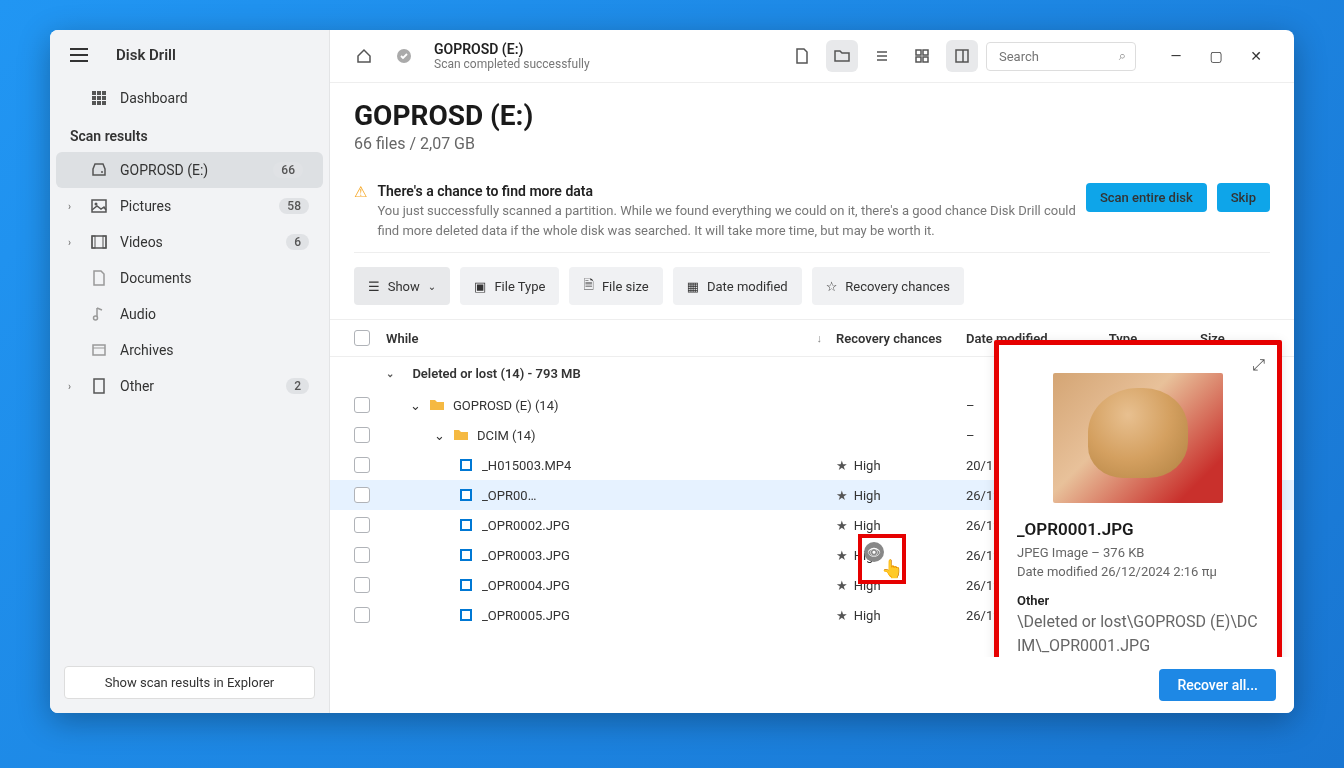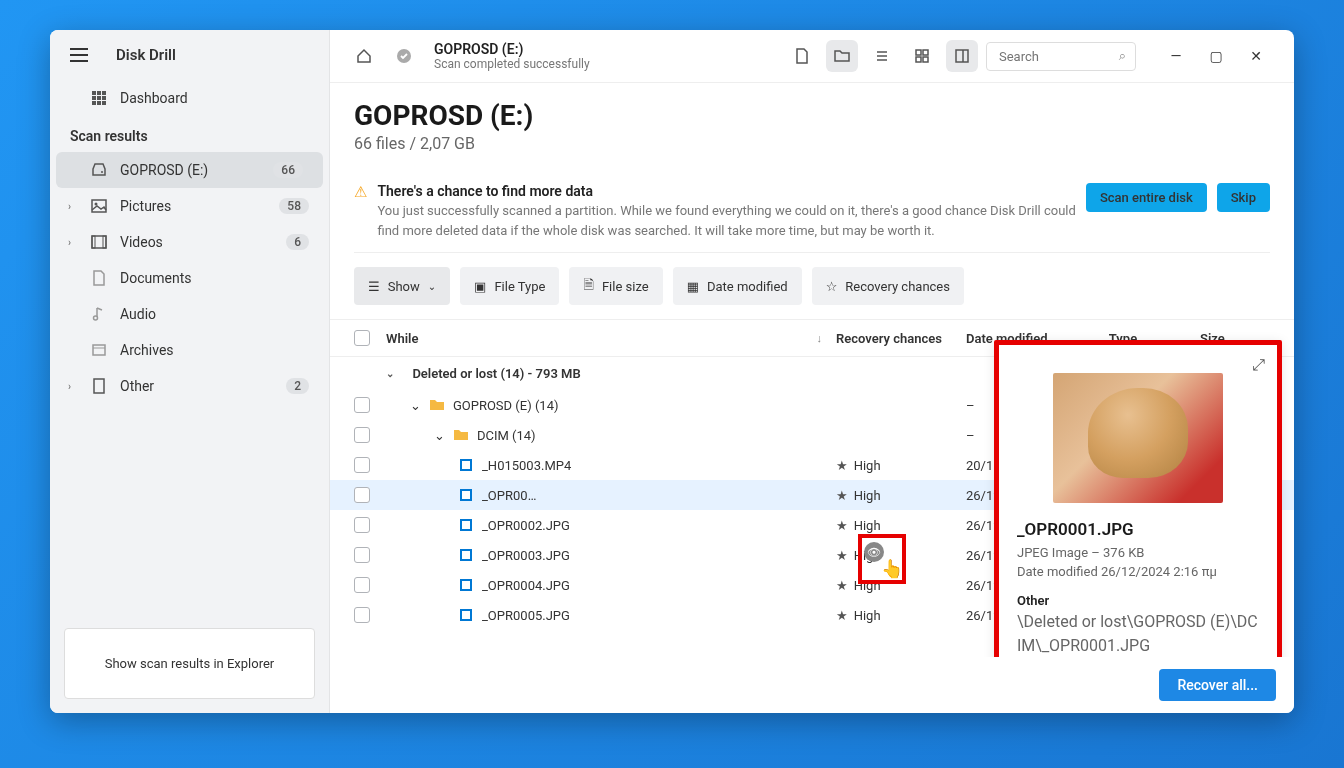--- a/index.html
+++ b/index.html
@@ -10,21 +10,21 @@
 .burger { width: 18px; height: 14px; display: flex; flex-direction: column; justify-content: space-between; cursor: pointer; }
 .burger span { height: 2px; background: #333; }
 .app-title { font-size: 15px; font-weight: 600; color: #333; }
 .nav-item { display: flex; align-items: center; gap: 12px; padding: 9px 20px 9px 40px; font-size: 14px; color: #333; cursor: pointer; position: relative; }
 .nav-item.active { background: #dde0e3; border-radius: 6px; margin: 0 6px; padding-left: 34px; }
 .nav-item .chev { position: absolute; left: 18px; font-size: 10px; color: #666; }
 .nav-item .icon { width: 18px; height: 18px; display: flex; align-items: center; justify-content: center; color: #555; }
 .nav-badge { margin-left: auto; background: #e0e2e5; color: #555; padding: 1px 8px; border-radius: 10px; font-size: 12px; font-weight: 500; }
 .section-label { padding: 12px 20px 8px; font-size: 14px; font-weight: 600; color: #333; }
 .sidebar-footer { margin-top: auto; padding: 14px; }
-.explorer-btn { width: 100%; padding: 27px; background: #fff; border: 1px solid #ddd; border-radius: 4px; font-size: 13px; color: #333; cursor: pointer; }
+.explorer-btn { width: 100%; padding: 8px; background: #fff; border: 1px solid #ddd; border-radius: 4px; font-size: 13px; color: #333; cursor: pointer; }
 .main { flex: 1; display: flex; flex-direction: column; position: relative; }
 .topbar { display: flex; align-items: center; gap: 8px; padding: 10px 18px; border-bottom: 1px solid #eee; }
 .topbar-icon { width: 32px; height: 32px; display: flex; align-items: center; justify-content: center; border-radius: 6px; cursor: pointer; color: #555; }
 .topbar-icon.active { background: #e8e9eb; }
 .topbar-loc { margin-left: 6px; }
 .topbar-loc .t { font-size: 14px; font-weight: 600; color: #222; }
 .topbar-loc .s { font-size: 12px; color: #777; }
 .spacer { flex: 1; }
 .search { width: 150px; padding: 6px 30px 6px 12px; border: 1px solid #ddd; border-radius: 4px; font-size: 13px; background: #fff; position: relative; }
 .search-wrap { position: relative; }

